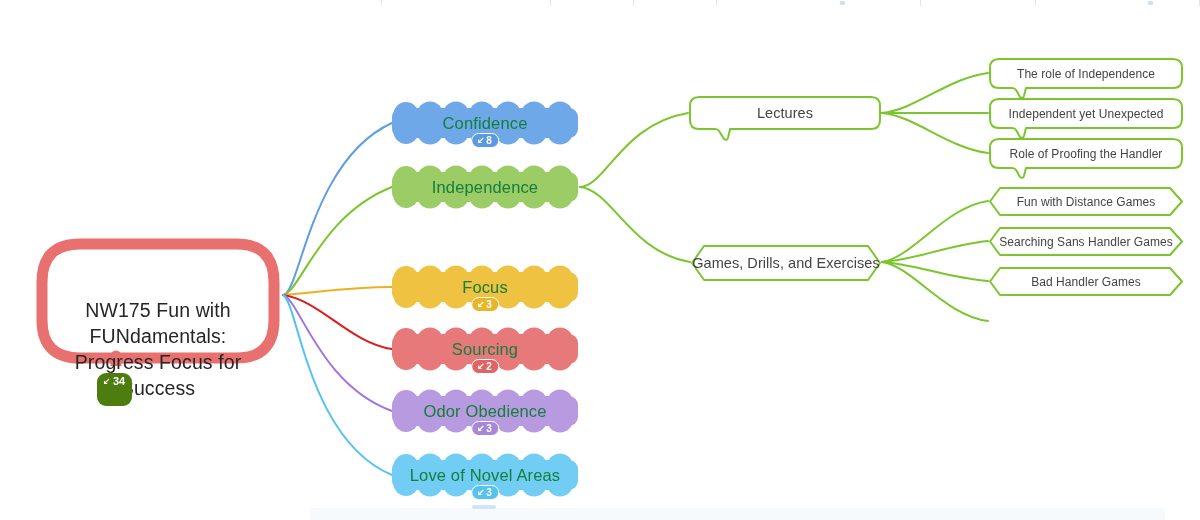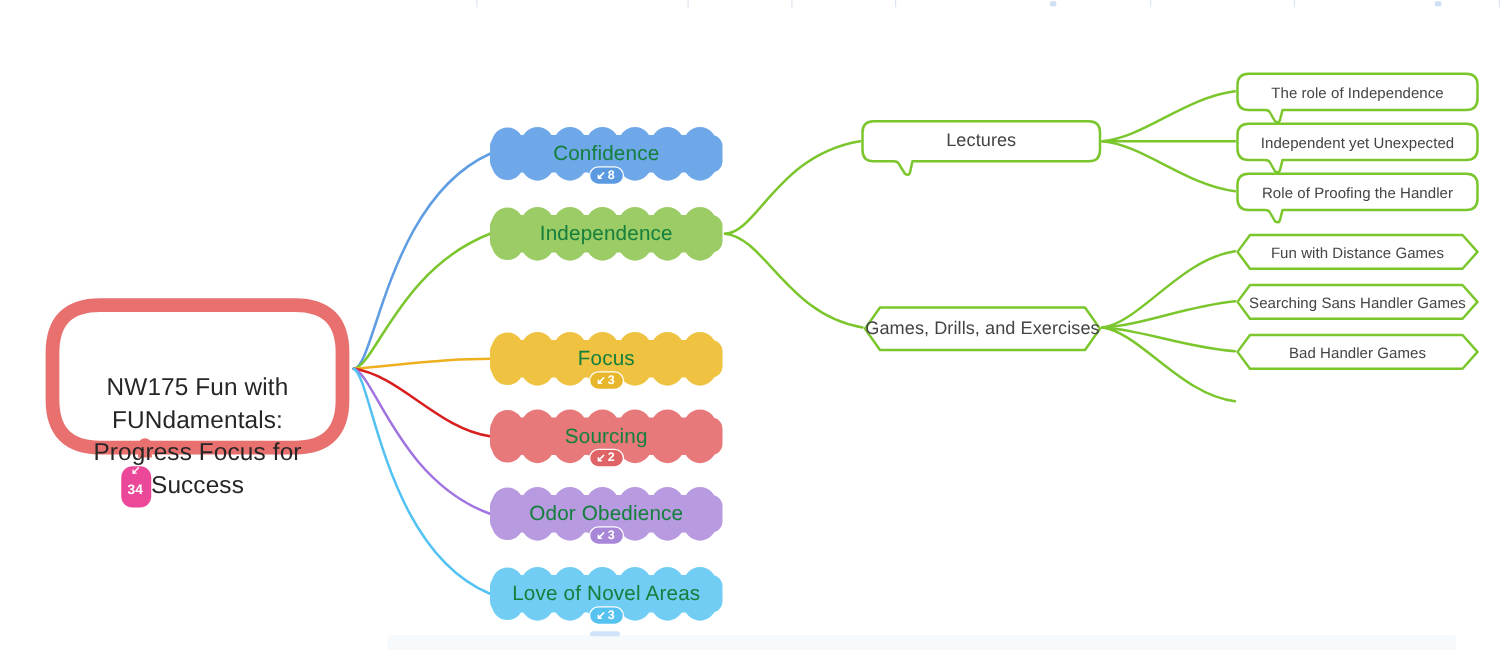--- a/index.html
+++ b/index.html
@@ -104,29 +104,28 @@
     letter-spacing: 0.1px;
     margin-top: 48px;
   }
   .root-badge {
     position: absolute;
     left: 97px;
     top: 373px;
     height: 17px;
     padding: 0 7px 16px 5px;
     border-radius: 9px;
-    background: #ec4899;
+    background: #4d7c0f;
     color: #ffffff;
     font-size: 11px;
     font-weight: bold;
     display: flex;
     align-items: center;
     gap: 3px;
     line-height: 17px;
-    flex-direction: column;
   }
 
   
   .cloud-node {
     width: 186px;
     height: 42px;
   }
   .cloud-svg {
     position: absolute;
     left: 0; top: 0;

